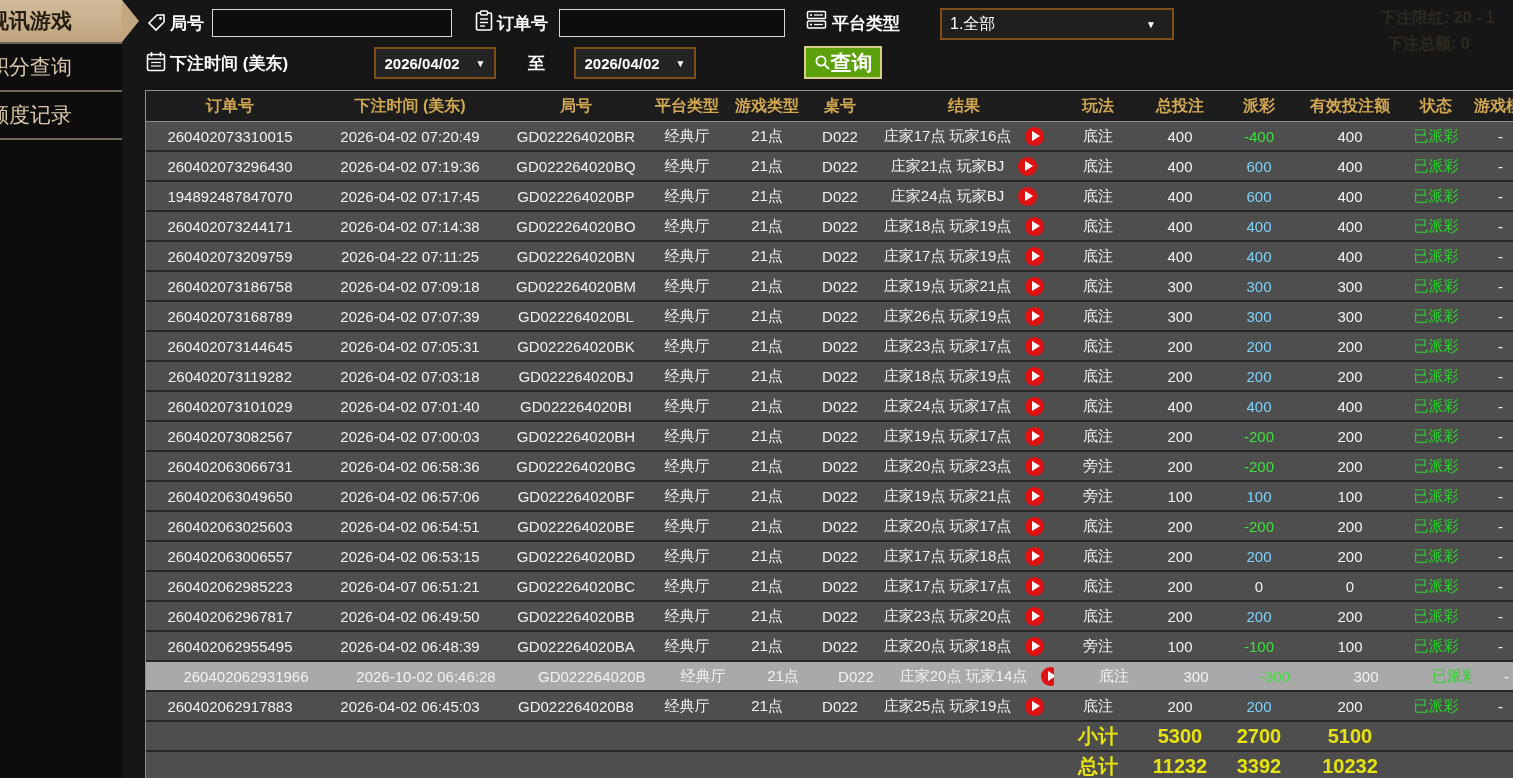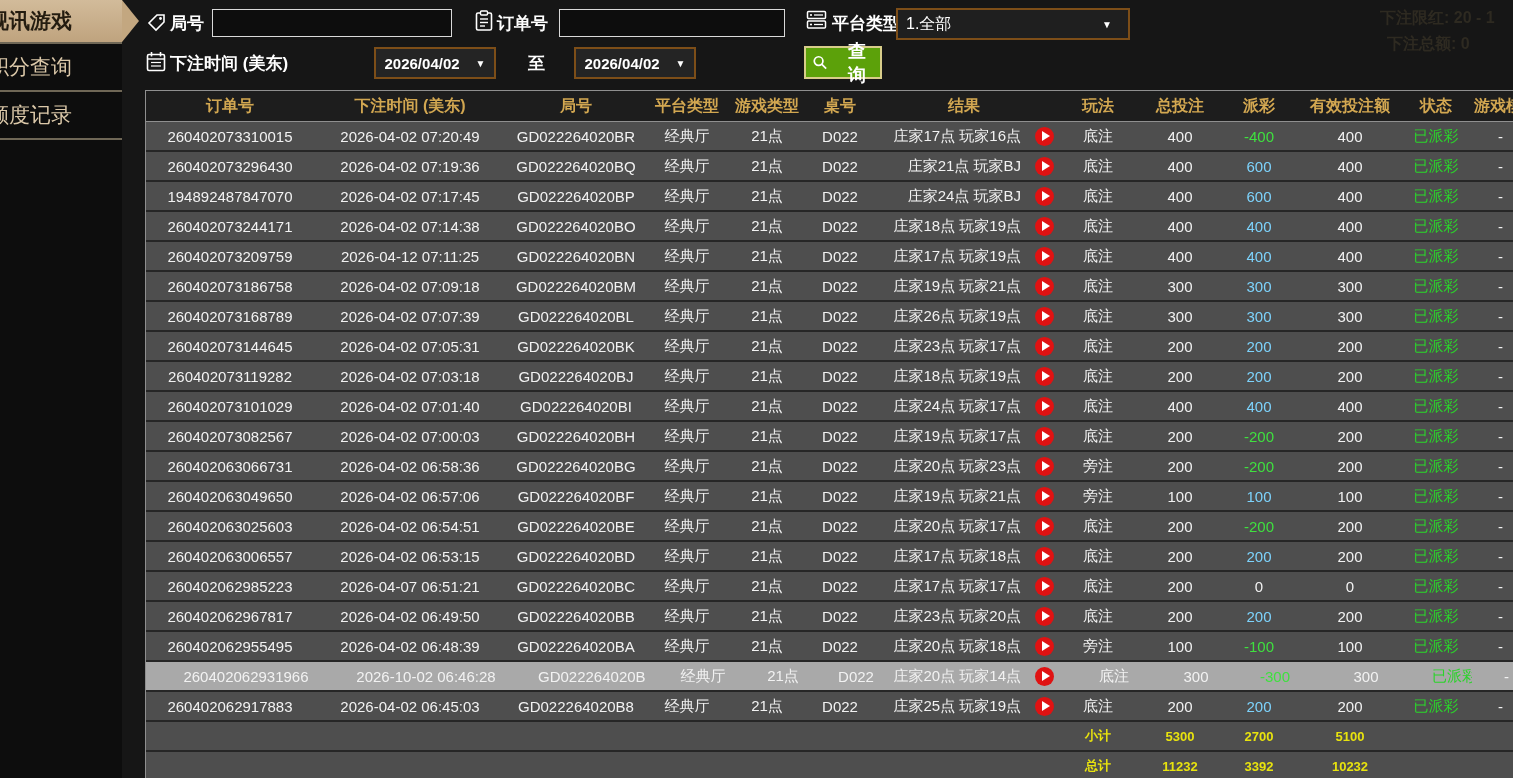--- a/index.html
+++ b/index.html
@@ -23,49 +23,49 @@
   .txt-input{position:absolute;height:26px;background:#0d0d0d;border:1px solid #d9d9d9;
              color:#fff;font-size:15px;padding:0 6px;outline:none;}
   .select-box{position:absolute;height:28px;background:#1f1f1f;border:2px solid #7d4e18;
              display:flex;align-items:center;color:#fff;font-size:16px;padding-left:8px;cursor:pointer;}
   .select-box .caret{position:absolute;right:16px;font-size:10px;color:#fff;}
   .date-box{position:absolute;width:118px;height:28px;background:#242424;border:2px solid #7d4e18;
              display:flex;align-items:center;justify-content:center;gap:16px;color:#fff;
              font-size:15px;font-weight:700;cursor:pointer;}
   .date-box .caret{font-size:10px;}
   #search-btn{position:absolute;left:804px;top:46px;width:78px;height:33px;background:#5ca10a;
-             border:2px solid #d8cd8a;display:flex;align-items:center;justify-content:center;gap:12px;
-             color:#fff;font-size:18px;font-weight:700;cursor:pointer;font-family:inherit;}
+             border:2px solid #d8cd8a;display:flex;align-items:center;justify-content:center;gap:0;
+             color:#fff;font-size:21px;font-weight:700;cursor:pointer;font-family:inherit;}
 
   
   .ghost{position:absolute;font-weight:700;font-size:16px;color:#2e2a21;white-space:nowrap;}
   .ghost-b{position:absolute;left:1396px;top:754px;font-size:15px;color:#9a9a9a;opacity:.5;white-space:nowrap;}
 
   
   #table-wrap{position:absolute;left:145px;top:90px;width:1368px;height:688px;overflow:hidden;
              border-top:1px solid #8f8f8f;border-left:1px solid #8f8f8f;background:#4e4e4e;}
   table{border-collapse:collapse;table-layout:fixed;width:1446px;}
   thead th{height:30px;background:#1d1d1d;color:#d2a751;font-size:16px;font-weight:700;
              border-bottom:1px solid #8f8f8f;text-align:center;padding:0;white-space:nowrap;}
   thead th.col-extra{text-align:left;padding-left:2px;}
   tbody td{height:28px;background:#4e4e4e;border-bottom:2px solid #262626;color:#f2f2f2;
              font-size:15px;text-align:center;padding:0;white-space:nowrap;overflow:hidden;}
   tbody tr.hl td{background:#a9a9a9;padding-left:32px;}
   td.c-pos{color:#7dd3fc;}
   td.c-neg{color:#3fe03f;}
   td.c-zero{color:#f2f2f2;}
   td.c-status{color:#2bd42b;}
   td.c-extra{text-align:left;padding-left:26px;}
-  .result-wrap{display:flex;align-items:center;justify-content:flex-end;gap:14px;}
+  .result-wrap{display:flex;align-items:center;justify-content:center;gap:14px;}
   .play-icon{width:19px;height:19px;border-radius:50%;background:#e01212;flex:0 0 auto;
              display:flex;align-items:center;justify-content:center;cursor:pointer;}
   .play-icon i{display:block;width:0;height:0;border-left:8px solid #fff;
              border-top:5px solid transparent;border-bottom:5px solid transparent;margin-left:3px;}
   tfoot td{height:28px;background:#4e4e4e;border-bottom:2px solid #262626;
-             color:#e8e30e;font-weight:700;font-size:13px;text-align:center;padding:0;}
+             color:#e8e30e;font-weight:700;font-size:20px;text-align:center;padding:0;}
 </style>
 </head>
 <body>
 
 <div class="ghost" style="left:1380px;top:8px;">下注限红: 20 - 1</div>
 <div class="ghost" style="left:1380px;top:34px;margin-left:7px;">下注总额: 0</div>
 <div class="ghost-b">游戏开始</div>
 
 <div id="sidebar">
   <div class="side-item active">
@@ -99,21 +99,21 @@
 <input class="txt-input" style="left: 559px; top: 9px; width: 212px;" value="">
 <svg class="ticon" style="left:806px;top:10px" width="21" height="20" viewBox="0 0 21 20">
   <rect x="1.5" y="1.5" width="18" height="7" rx="1" fill="none" stroke="#fff" stroke-width="1.5"></rect>
   <rect x="1.5" y="11" width="18" height="7" rx="1" fill="none" stroke="#fff" stroke-width="1.5"></rect>
   <circle cx="5" cy="5" r="1.1" fill="#fff"></circle>
     <circle cx="5" cy="14.5" r="1.1" fill="#fff"></circle>
   <line x1="8" y1="5" x2="17" y2="5" stroke="#fff" stroke-width="1.3"></line>
   <line x1="8" y1="14.5" x2="17" y2="14.5" stroke="#fff" stroke-width="1.3"></line>
 </svg>
 <div class="lbl" style="left:832px;top:12px">平台类型</div>
-<div class="select-box" style="left:896px;top:8px;width:222px">
+<div class="select-box" style="left:940px;top:8px;width:222px">
   <span>1.全部</span>
   <span class="caret">▼</span>
 </div>
 
 <svg class="ticon" style="left:146px;top:51px" width="20" height="21" viewBox="0 0 20 21">
   <rect x="1.5" y="3.5" width="17" height="16" rx="1.5" fill="none" stroke="#fff" stroke-width="1.6"></rect>
   <line x1="5.5" y1="1" x2="5.5" y2="5.5" stroke="#fff" stroke-width="1.6"></line>
   <line x1="14.5" y1="1" x2="14.5" y2="5.5" stroke="#fff" stroke-width="1.6"></line>
   <line x1="2" y1="8" x2="18" y2="8" stroke="#fff" stroke-width="1.4"></line>
   <line x1="5" y1="11.5" x2="15" y2="11.5" stroke="#fff" stroke-width="1.2"></line>
@@ -255,21 +255,21 @@
           </td>
           <td>底注</td>
           <td>400</td>
           <td class="c-pos">400</td>
           <td>400</td>
           <td class="c-status">已派彩</td>
           <td class="c-extra">-</td>
         </tr>
         <tr>
           <td>260402073209759</td>
-          <td>2026-04-12 07:11:25</td>
+          <td>2026-04-22 07:11:25</td>
           <td>GD022264020BN</td>
           <td>经典厅</td>
           <td>21点</td>
           <td>D022</td>
           <td>
             <div class="result-wrap">
               <span>庄家17点 玩家19点</span>
               <span class="play-icon">
                 <i></i>
               </span>

